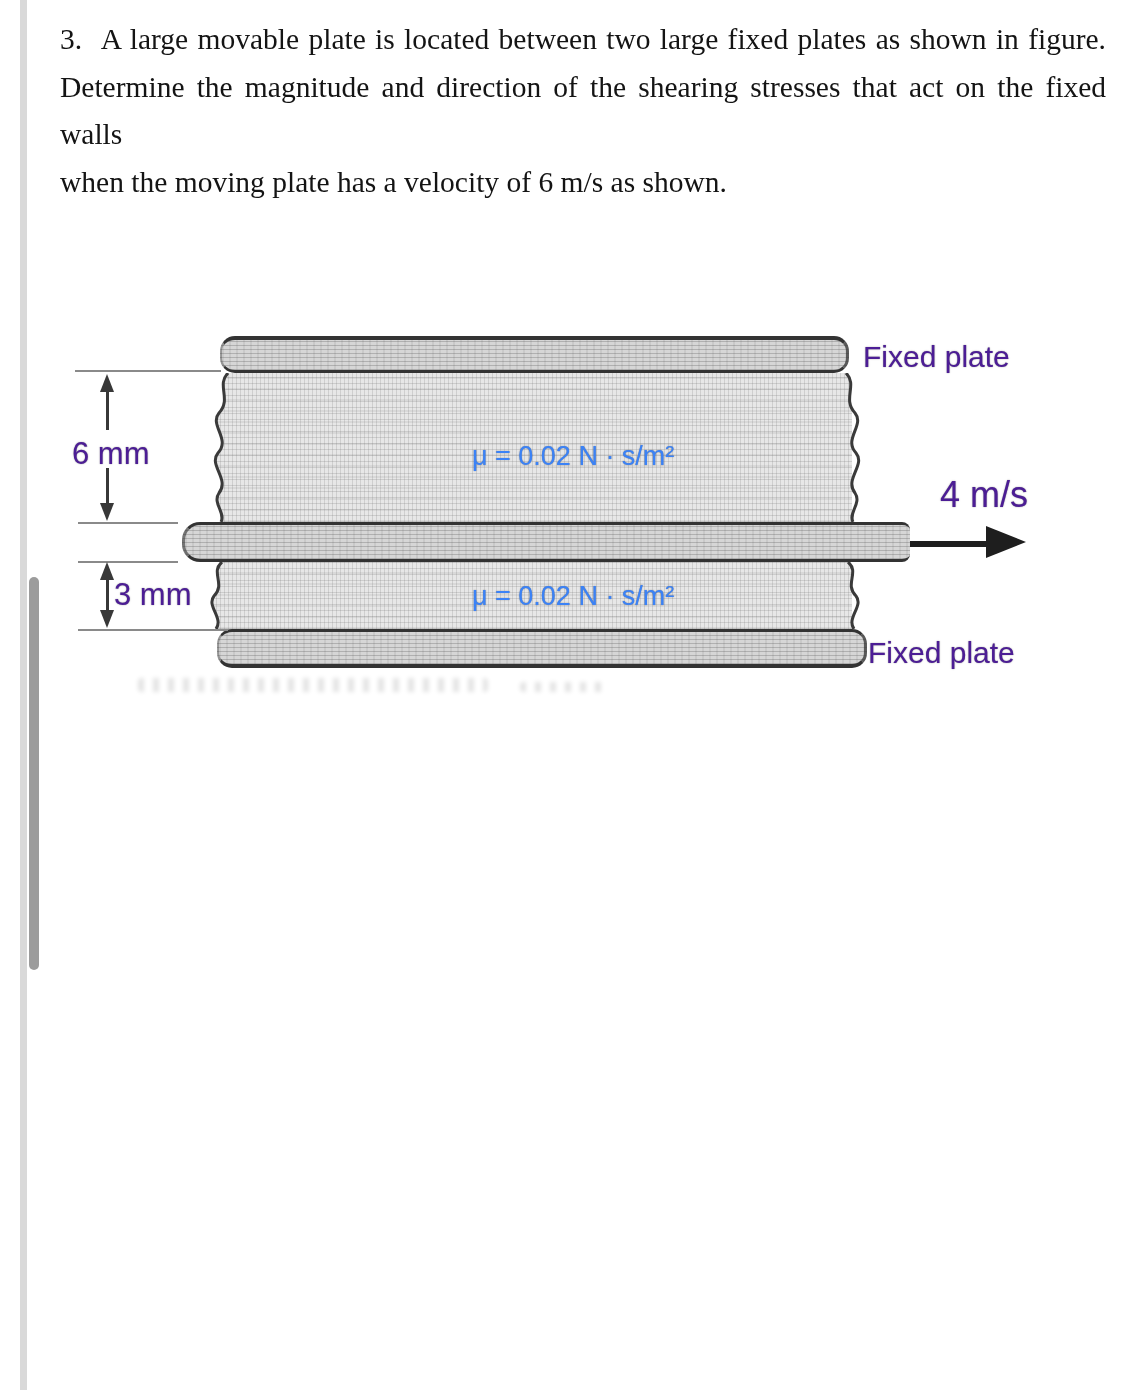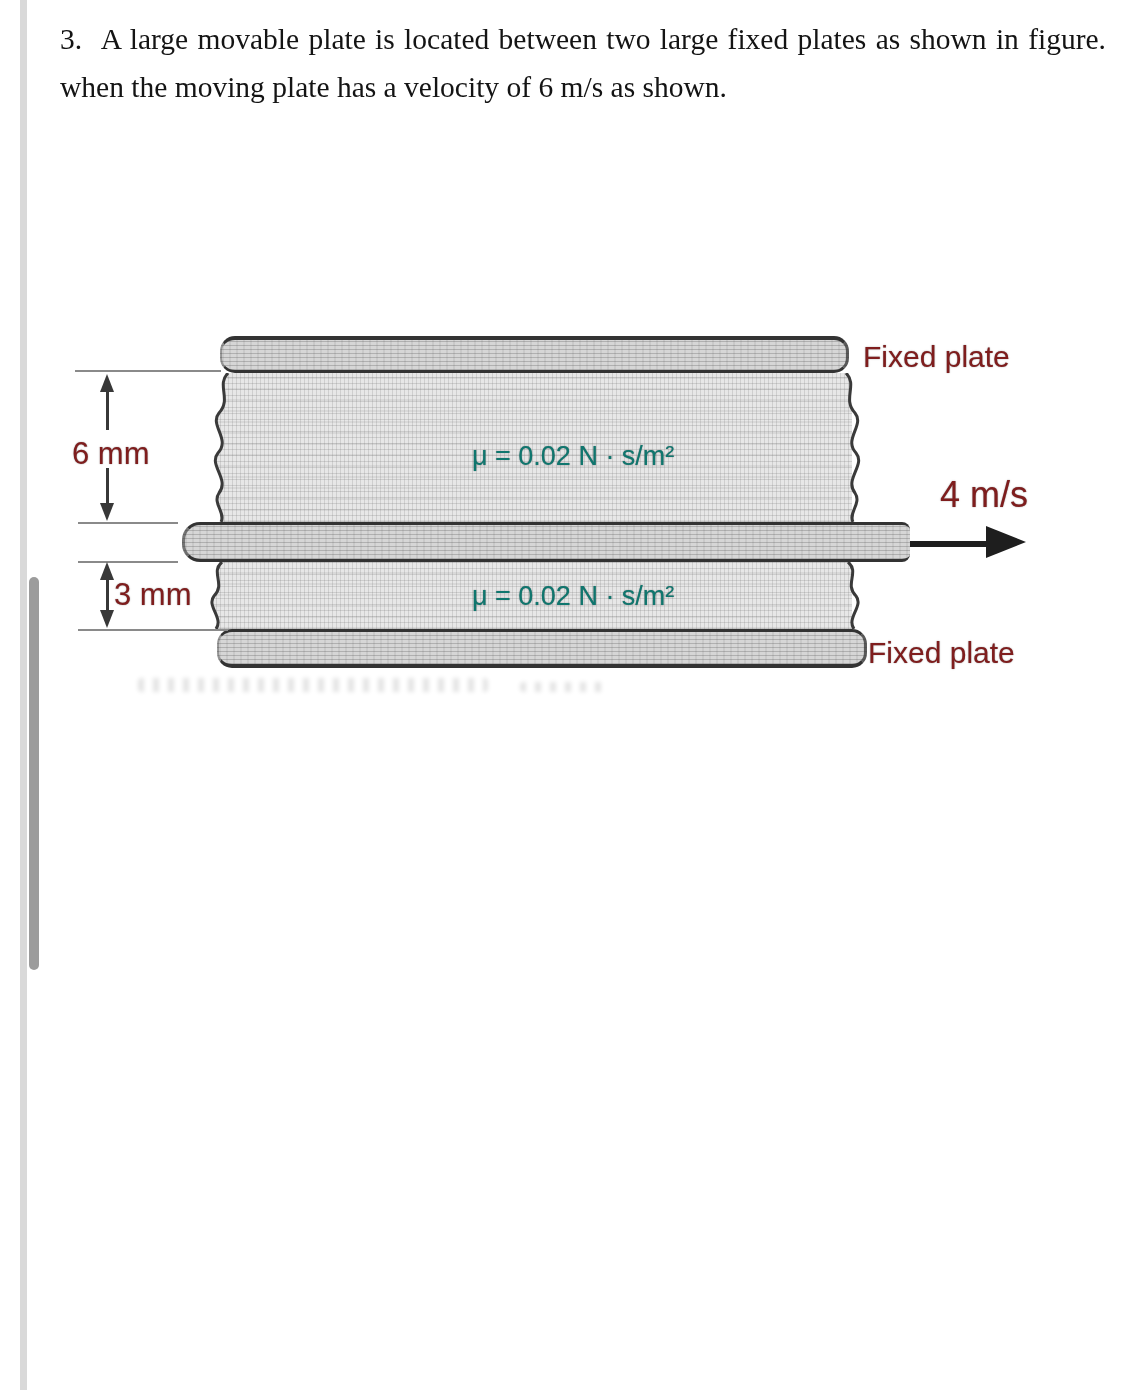--- a/index.html
+++ b/index.html
@@ -10,21 +10,21 @@
   .edge-left{position:absolute;left:0;top:0;width:7px;height:1390px;background:#d9d9d9;}
   .edge-right{position:absolute;left:1115px;top:0;width:10px;height:1390px;background:#d9d9d9;}
   .scroll-thumb{position:absolute;left:9px;top:577px;width:10px;height:393px;background:#9c9c9c;border-radius:6px;}
 
   
   .problem{position:absolute;left:40px;top:16px;width:1046px;color:#141414;font-size:29.5px;line-height:47.5px;}
   .pline{text-align:justify;text-align-last:justify;}
   .pline.last{text-align:left;text-align-last:left;}
 
   
-  .fig-label{position:absolute;font-family:"Liberation Sans", sans-serif;color:#7f1d1d;
+  .fig-label{position:absolute;font-family:"Liberation Sans", sans-serif;color:#4c1d95;
              text-shadow:0 0 1.3px rgba(70,70,70,.65);white-space:nowrap;}
   .plate{position:absolute;background-color:#d6d6d6;
     background-image:repeating-linear-gradient(0deg, rgba(80,80,80,.28) 0 1px, transparent 1px 4px),
                      repeating-linear-gradient(90deg, rgba(120,120,120,.14) 0 2px, transparent 2px 7px);}
   .fluid{position:absolute;background-color:#e7e7e7;
     background-image:repeating-linear-gradient(90deg, rgba(110,110,110,.20) 0 1px, transparent 1px 4px),
                      repeating-linear-gradient(0deg, rgba(110,110,110,.22) 0 1px, transparent 1px 6px),
                      repeating-linear-gradient(0deg, rgba(90,90,90,.10) 0 2px, transparent 2px 11px);}
   .top-plate{left:200px;top:336px;width:629px;height:37px;border-radius:15px;
     border-top:4px solid #333;border-bottom:3px solid #333;
@@ -38,21 +38,21 @@
     border-top:3px solid #333;border-bottom:4px solid #333;
     border-right:3px solid rgba(51,51,51,.75);border-left:2px solid rgba(51,51,51,.35);box-sizing:border-box;}
   .wave{position:absolute;}
 
   
   .ext{position:absolute;height:2px;background:#8a8a8a;}
   .dimseg{position:absolute;width:3px;background:#383838;}
   .tri-up{position:absolute;width:0;height:0;border-left:7px solid transparent;border-right:7px solid transparent;border-bottom:18px solid #383838;}
   .tri-down{position:absolute;width:0;height:0;border-left:7px solid transparent;border-right:7px solid transparent;border-top:18px solid #383838;}
   .dim-label{font-size:31px;text-align:right;}
-  .mu-label{font-size:27px;color:#0f766e;}
+  .mu-label{font-size:27px;color:#3b82f6;}
   .name-label{font-size:30px;}
   .v-label{font-size:36px;}
 
   
   .arrow-shaft{position:absolute;left:890px;top:541px;width:78px;height:6px;background:#1e1e1e;}
   .arrow-head{position:absolute;left:966px;top:526px;width:0;height:0;
     border-top:16px solid transparent;border-bottom:16px solid transparent;border-left:40px solid #1e1e1e;}
 
   
   .artifact{position:absolute;border-radius:4px;opacity:.5;filter:blur(2px);
@@ -64,20 +64,21 @@
 <body>
 
 <div class="screen">
 
   <div class="edge-left"></div>
   <div class="edge-right"></div>
   <div class="scroll-thumb"></div>
 
   <div class="problem">
     <div class="pline">3.&nbsp;&nbsp;A large movable plate is located between two large fixed plates as shown in figure.</div>
+    <div class="pline">Determine the magnitude and direction of the shearing stresses that act on the fixed walls</div>
     <div class="pline last">when the moving plate has a velocity of 6 m/s as shown.</div>
   </div>
 
   <div>
 
     <div class="fluid upper-fluid"></div>
     <div class="fluid lower-fluid"></div>
 
     <svg class="wave" style="left:186px;top:373px;" width="32" height="149">
       <path d="M22,0 C10,12 26,26 13,40 C3,52 25,66 12,80 C2,92 24,106 13,120 C6,130 20,140 15,149 L0,149 L0,0 Z" fill="#ffffff"></path>

